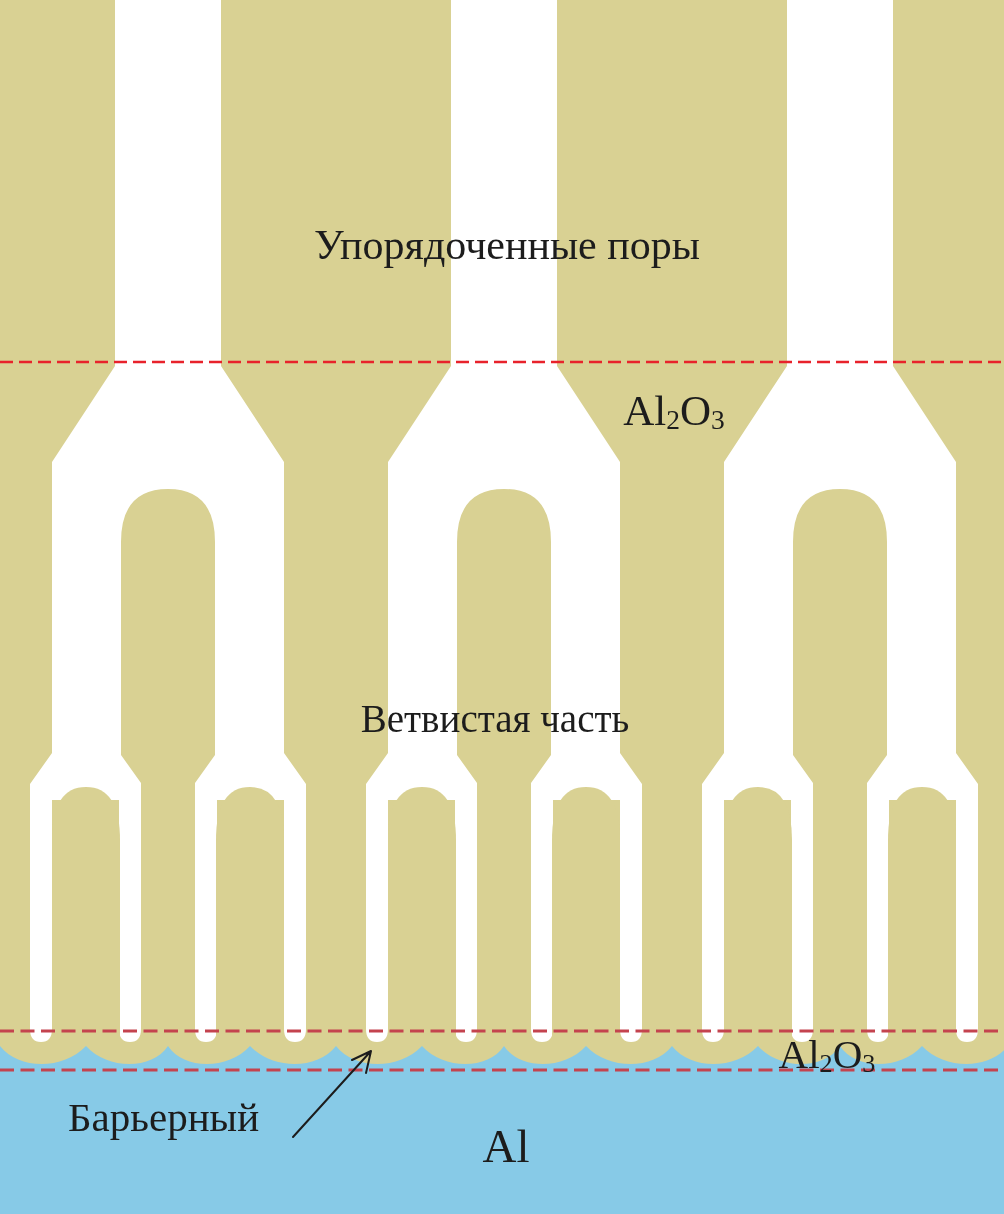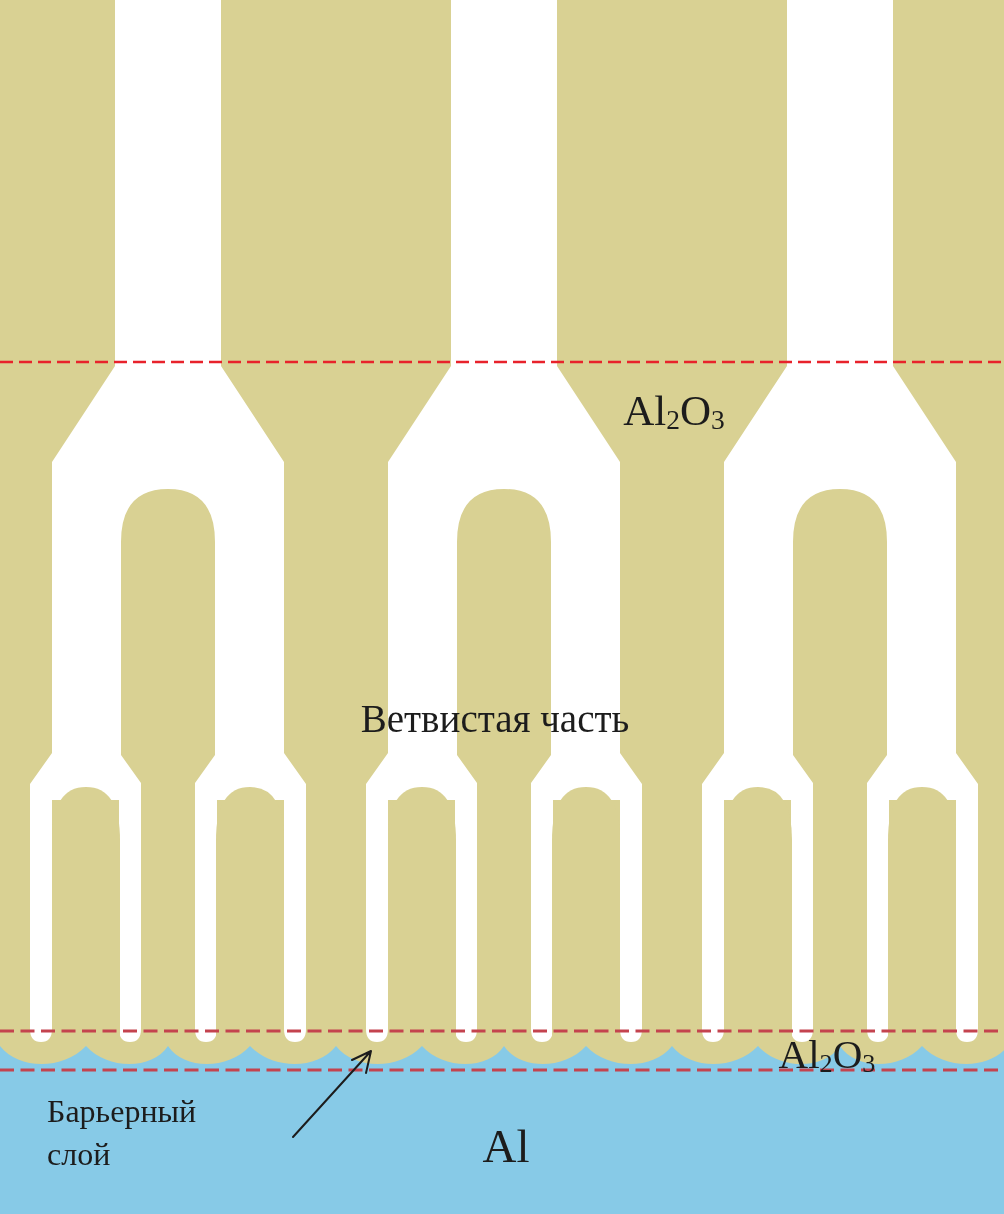--- a/index.html
+++ b/index.html
@@ -42,21 +42,21 @@
     position: absolute;
     color: var(--text);
     white-space: nowrap;
     user-select: none;
   }
   .center { transform: translateX(-50%); }
   .lbl-ordered      { left: 507px;  top: 221px;  font-size: 42px; }
   .lbl-al2o3-top    { left: 674px;  top: 386px;  font-size: 43px; }
   .lbl-branched     { left: 495px;  top: 696px;  font-size: 39px; }
   .lbl-al2o3-bottom { left: 827px;  top: 1030px; font-size: 41px; }
-  .lbl-barrier      { left: 47px;   top: 1090px; font-size: 32px; line-height: 1.33; }
+  .lbl-barrier      { left: 68px;   top: 1090px; font-size: 41px; line-height: 1.33; text-align: right; }
   .lbl-al           { left: 506px;  top: 1119px; font-size: 47px; }
   .sub {
     font-size: 0.64em;
     position: relative;
     top: 0.14em;
   }
 </style>
 </head>
 <body>
 
@@ -101,30 +101,30 @@
          C945,1070 989,1070 1008,1046
          L1008,1214 Z"></path>
 
     <path class="dash-top" d="M0,362 L1004,362"></path>
     <path class="dash-bottom" d="M0,1031 L1004,1031"></path>
     <path class="dash-bottom" d="M0,1070 L1004,1070"></path>
 
     <path class="arrow-stroke" d="M293,1137 L371,1051 M352,1060 L371,1051 L366,1073"></path>
   </svg>
 
+  <div class="label center lbl-ordered">Упорядоченные поры</div>
 
   <div class="label center lbl-al2o3-top">
     <span>Al</span><span class="sub">2</span><span>O</span><span class="sub">3</span>
   </div>
 
   <div class="label center lbl-branched">Ветвистая часть</div>
 
   <div class="label center lbl-al2o3-bottom">
     <span>Al</span><span class="sub">2</span><span>O</span><span class="sub">3</span>
   </div>
 
   <div class="label lbl-barrier">
     <div>Барьерный</div>
-    <div>слой</div>
   </div>
 
   <div class="label center lbl-al">Al</div>
 </div>
 
 </body></html>

